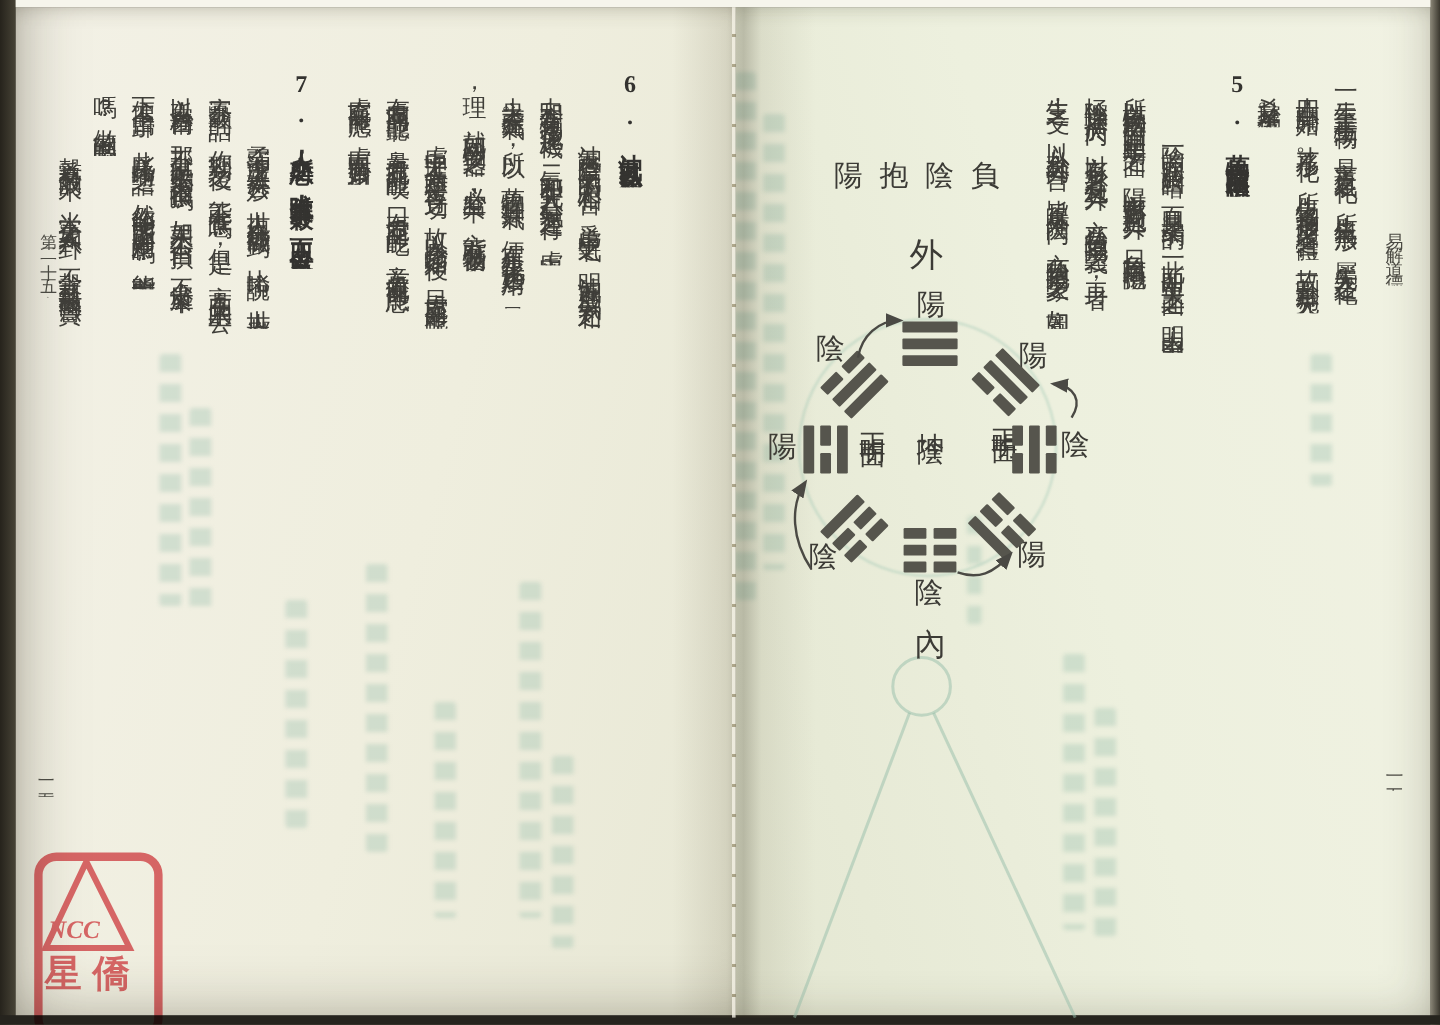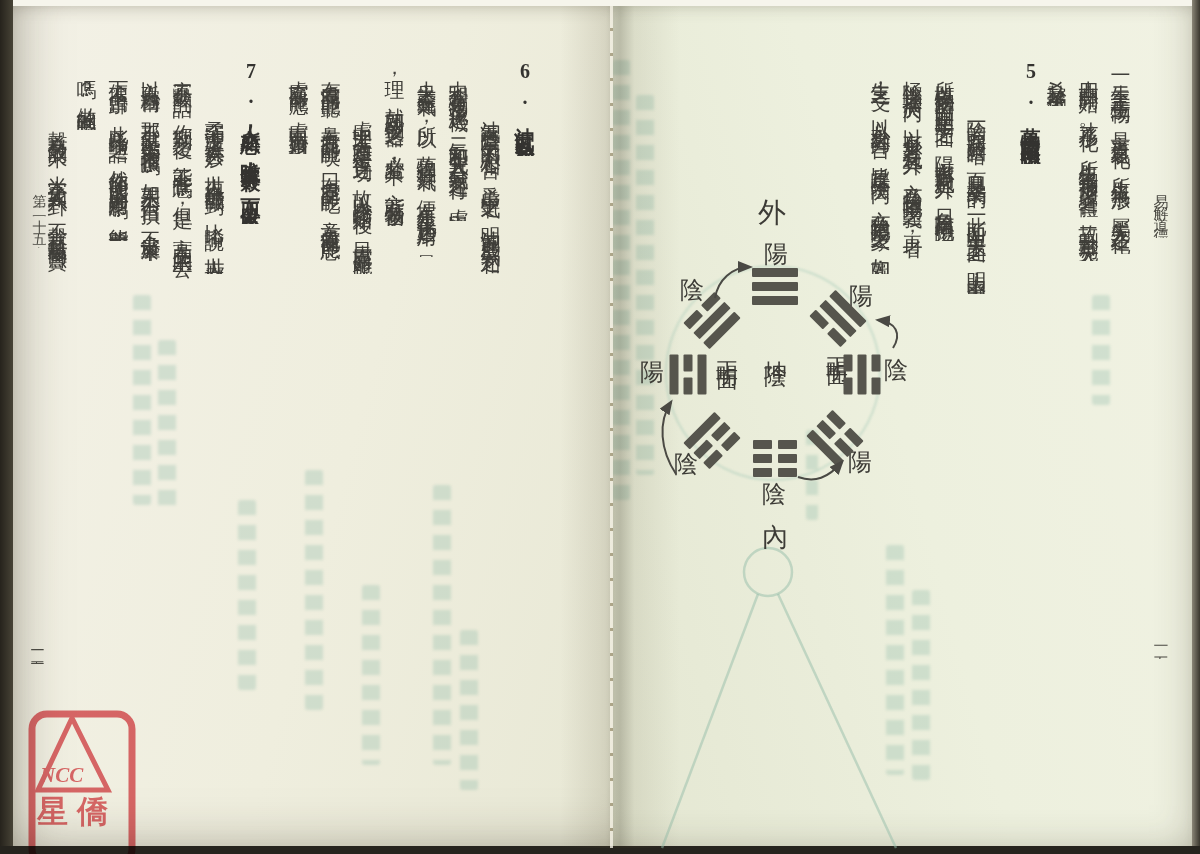--- a/index.html
+++ b/index.html
@@ -77,20 +77,21 @@
 
   <div class="vcol" style="left:1108px;">一生二至三生萬物，是言道之氣化。所生爲無形，屬先天之造化。由六</div>
   <div class="vcol" style="left:1076px;">十四卦開始，才爲形化。所生之物爲神形兩者之合體，故三劃卦爲先天，六</div>
   <div class="vcol" style="left:1044px;">爻卦屬後天。</div>
   <div class="vcol headcol" style="left:1018px;top:60px;">5.萬物負陰而抱陽：</div>
   <div class="vcol indent" style="left:964px;">陰的一面居於幽暗，而且是柔弱的。此一面即中央土之面。明由中發，</div>
   <div class="vcol" style="left:932px;">所以萬物所持的一面正是明之一面。陽以有形而抱其外，日負陰而抱陽。太</div>
   <div class="vcol" style="left:900px;">極陰之坤居於內，以有形之卦爻包其外，亦爲負陰抱陽之義。再者，四象所</div>
   <div class="vcol" style="left:868px;">生之三爻，以八卦之內外言，皆是陽外陰內，亦負陰抱陽之象。如圖：</div>
 
+  <div class="dtitle">陽抱陰負</div>
   <div class="dlabel" style="left:758px;top:194px;font-size:28px;">外</div>
   <div class="dlabel" style="left:762px;top:520px;font-size:26px;">內</div>
   <div class="dvert" style="left:760px;top:342px;">坤陰</div>
   <div class="dvert" style="left:712px;top:344px;font-size:22px;letter-spacing:4px;">正明面</div>
   <div class="dvert" style="left:822px;top:340px;font-size:22px;letter-spacing:4px;">正明面</div>
 
   <div class="dlabel" style="left:764px;top:238px;">陽</div>
   <div class="dlabel" style="left:762px;top:478px;">陰</div>
   <div class="dlabel" style="left:640px;top:356px;">陽</div>
   <div class="dlabel" style="left:884px;top:354px;">陰</div>

